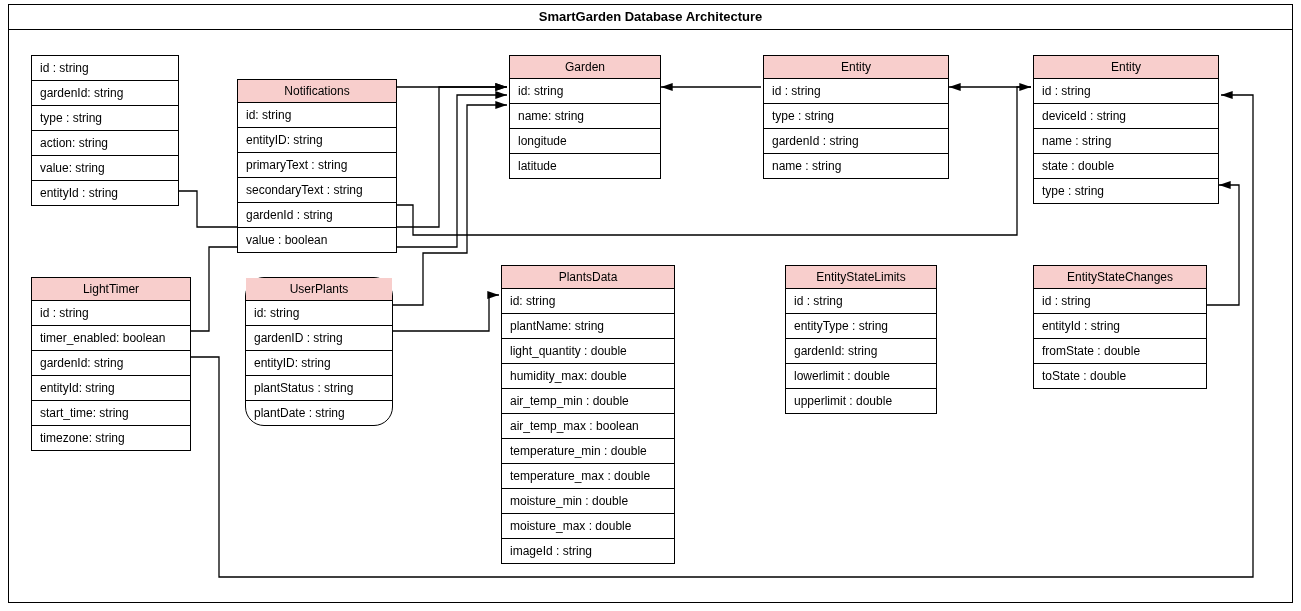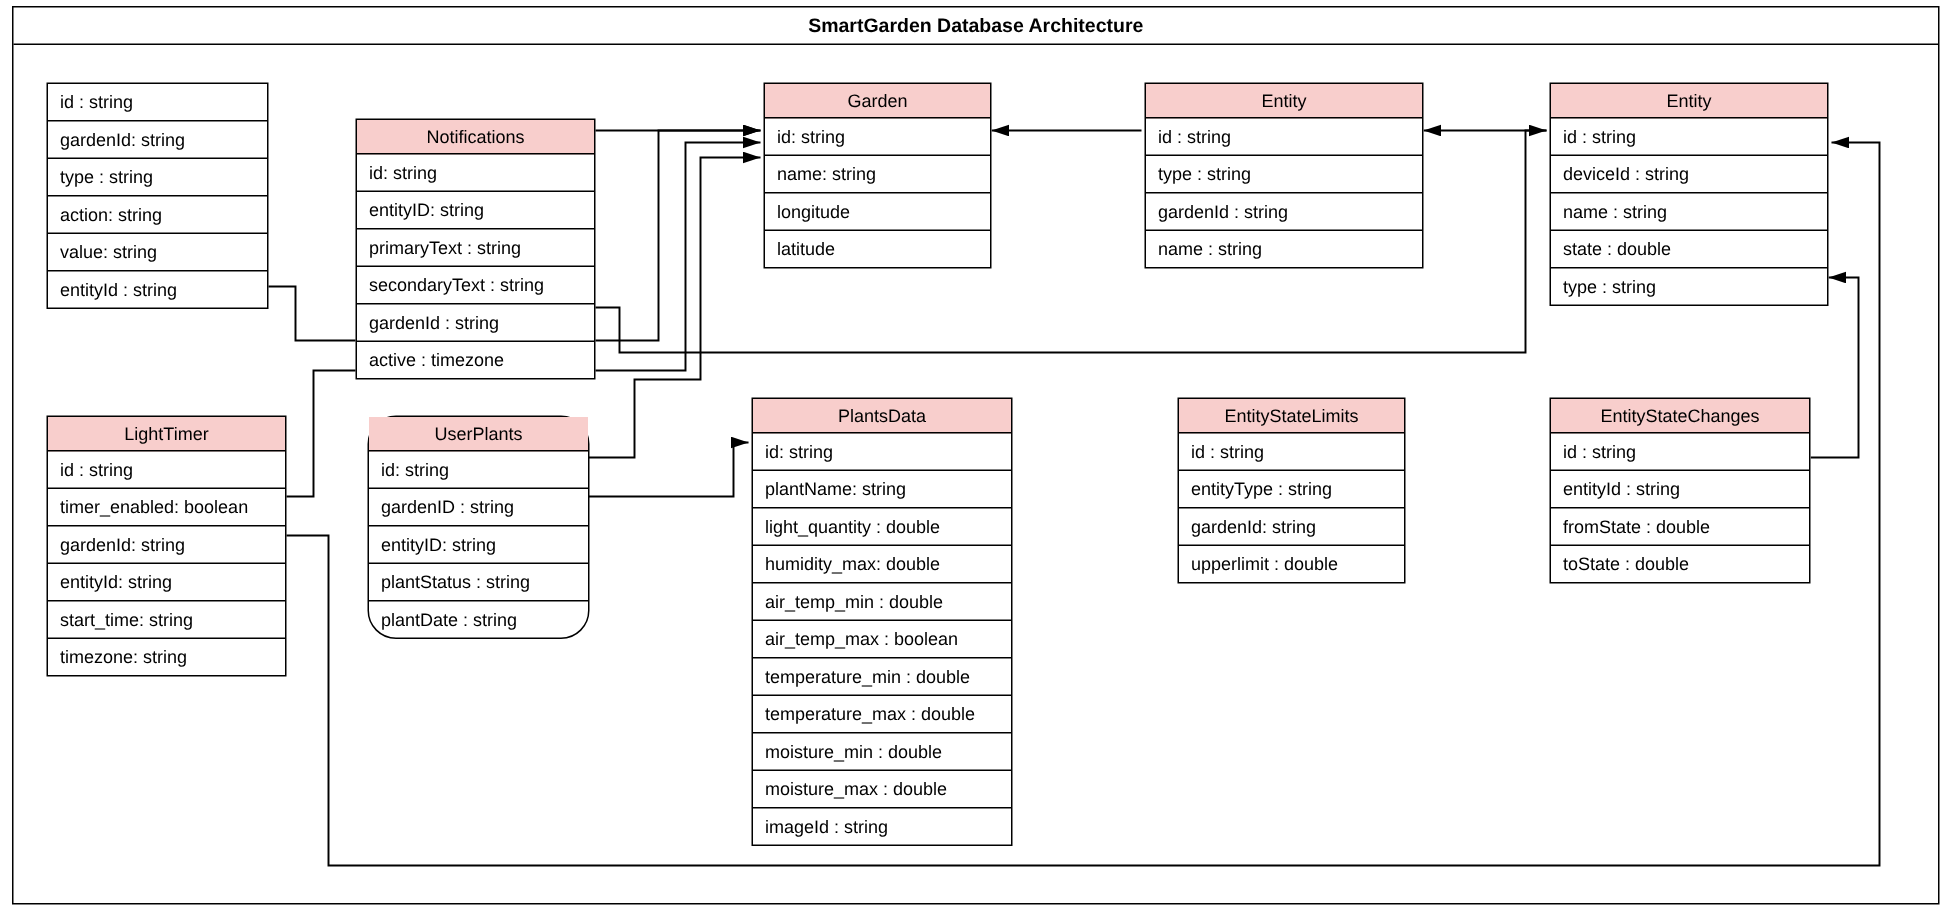--- a/index.html
+++ b/index.html
@@ -54,21 +54,21 @@
         <div class="cell">value: string</div>
         <div class="cell">entityId : string</div>
       </div>
       <div class="entity" style="left: 228px; top: 50px; width: 158px; margin-top: 24px;">
         <div class="hdr">Notifications</div>
         <div class="cell">id: string</div>
         <div class="cell">entityID: string</div>
         <div class="cell">primaryText : string</div>
         <div class="cell">secondaryText : string</div>
         <div class="cell">gardenId : string</div>
-        <div class="cell">active : timezone</div>
+        <div class="cell">value : boolean</div>
       </div>
       <div class="entity" style="left: 500px; top: 50px; width: 150px;">
         <div class="hdr">Garden</div>
         <div class="cell">id: string</div>
         <div class="cell">name: string</div>
         <div class="cell">longitude</div>
         <div class="cell">latitude</div>
       </div>
       <div class="entity" style="left: 754px; top: 50px; width: 184px;">
         <div class="hdr">Entity</div>
@@ -114,20 +114,21 @@
         <div class="cell">temperature_max : double</div>
         <div class="cell">moisture_min : double</div>
         <div class="cell">moisture_max : double</div>
         <div class="cell">imageId : string</div>
       </div>
       <div class="entity" style="left: 776px; top: 260px; width: 150px;">
         <div class="hdr">EntityStateLimits</div>
         <div class="cell">id : string</div>
         <div class="cell">entityType : string</div>
         <div class="cell">gardenId: string</div>
+        <div class="cell">lowerlimit : double</div>
         <div class="cell">upperlimit : double</div>
       </div>
       <div class="entity" style="left: 1024px; top: 260px; width: 172px;">
         <div class="hdr">EntityStateChanges</div>
         <div class="cell">id : string</div>
         <div class="cell">entityId : string</div>
         <div class="cell">fromState : double</div>
         <div class="cell">toState : double</div>
       </div>
     </div>

